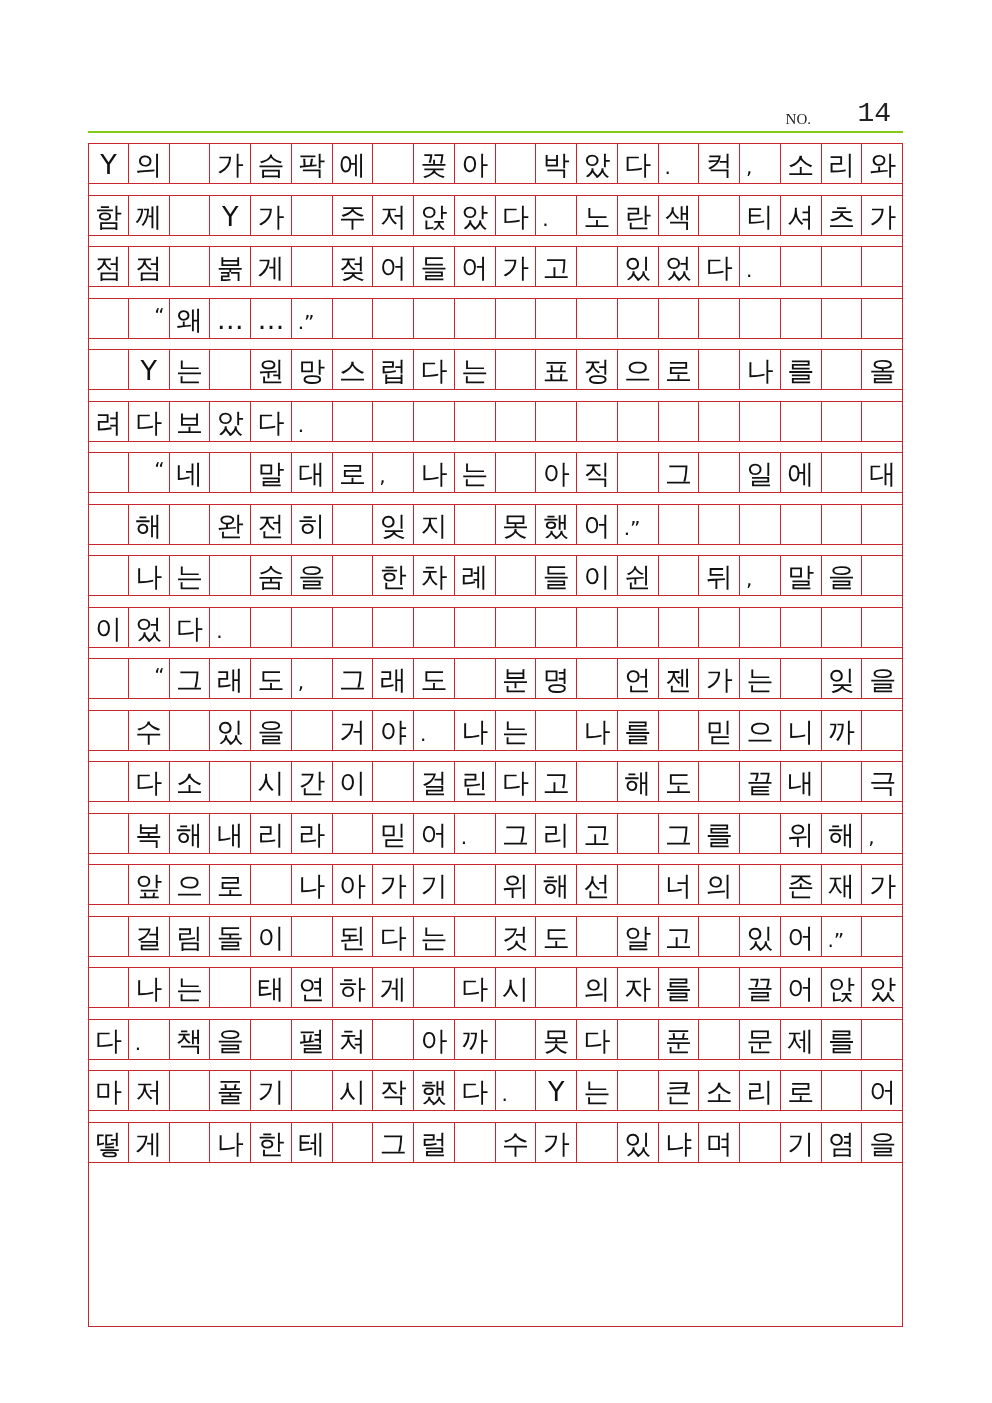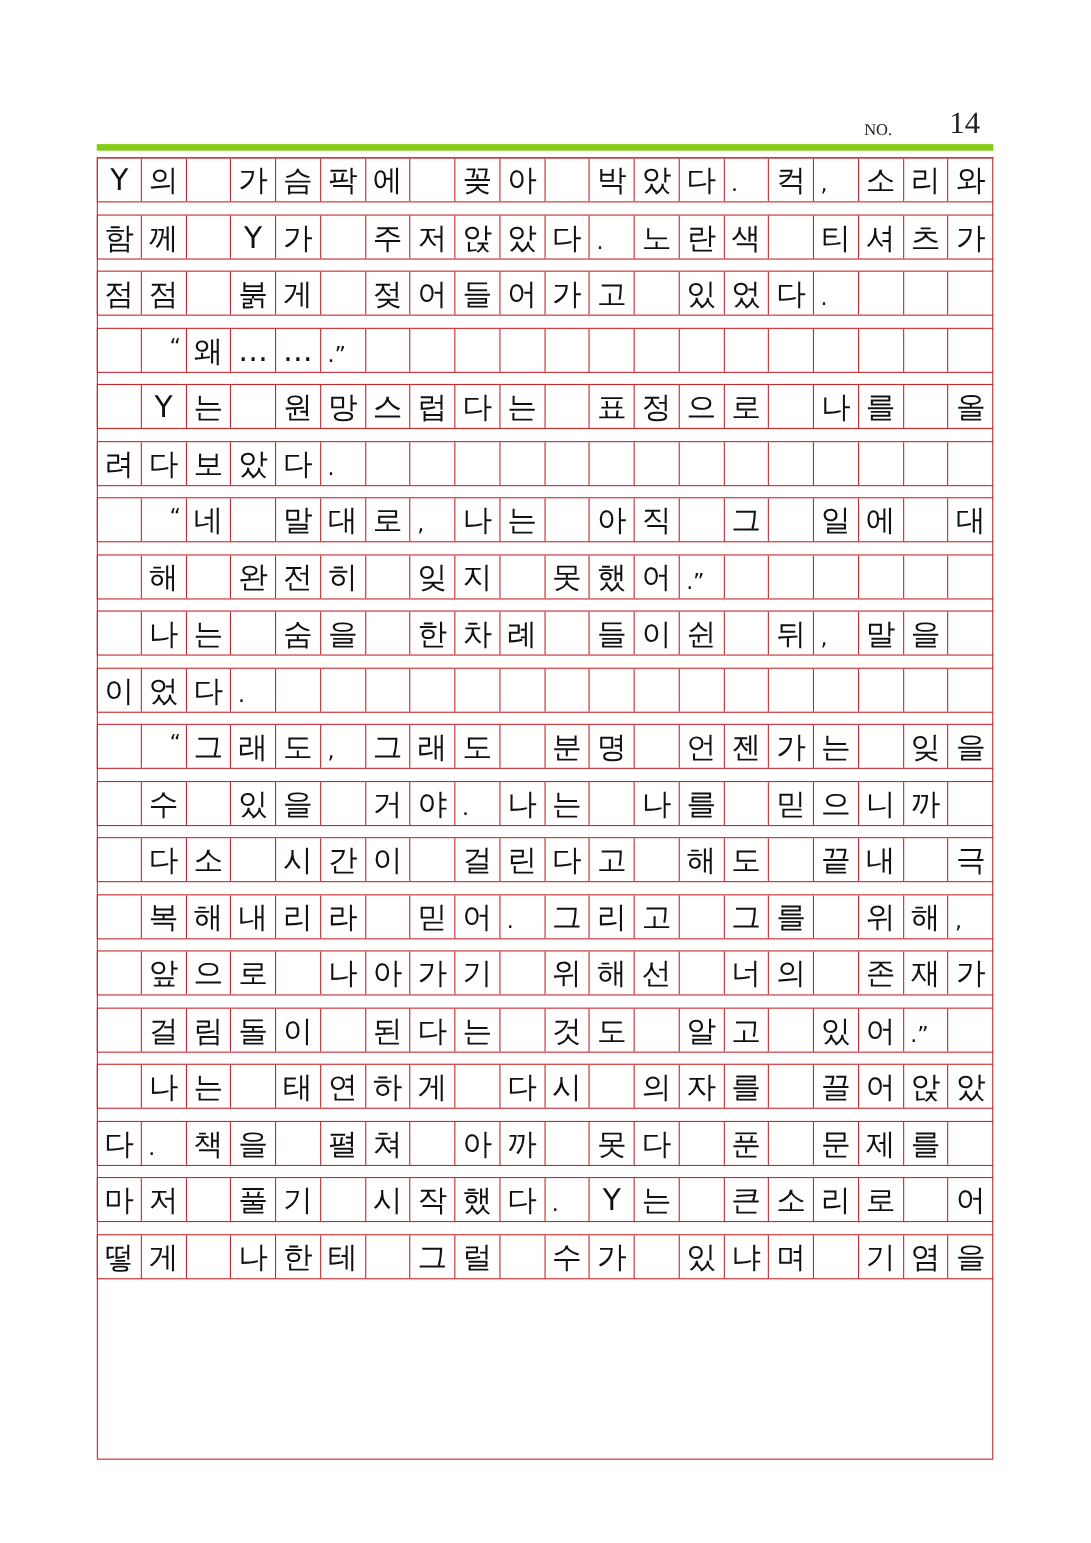--- a/index.html
+++ b/index.html
@@ -1,22 +1,22 @@
 <!DOCTYPE html>
 <html><head>
 <meta charset="utf-8">
 <style>
   html, body { margin:0; padding:0; background:#ffffff; }
   body { width:992px; height:1403px; position:relative; overflow:hidden;
          font-family:"DejaVu Sans", sans-serif; color:#111; }
   .page-header { position:absolute; left:88px; top:96px; width:815px; height:35px;
-                 border-bottom:6px solid #84cc16; }
+                 border-bottom:2px solid #84cc16; }
   .no-label { position:absolute; right:92px; bottom:3px; font-family:"Liberation Serif", serif;
               font-size:15px; color:#222; }
-  .no-value { position:absolute; right:12px; bottom:2px; font-family:Liberation Serif, serif;
+  .no-value { position:absolute; right:12px; bottom:2px; font-family:Liberation Mono, monospace;
               font-size:28px; color:#222; }
   .sheet { position:absolute; left:88px; top:143px; width:815px; height:1184px;
            border:1px solid #c8282d; box-sizing:border-box; }
   .row { position:absolute; left:-1px; width:815px; height:41px; display:flex;
          border-top:1px solid #c8282d; border-bottom:1px solid #c8282d; box-sizing:border-box; }
   .cell { width:40.75px; height:100%; border-right:1px solid #c8282d; box-sizing:border-box;
           display:flex; align-items:center; justify-content:center; font-size:27px;
           line-height:1; padding-top:2px; }
   .cell:last-child { border-right:none; }
   .cell.first { border-left:1px solid #c8282d; }

